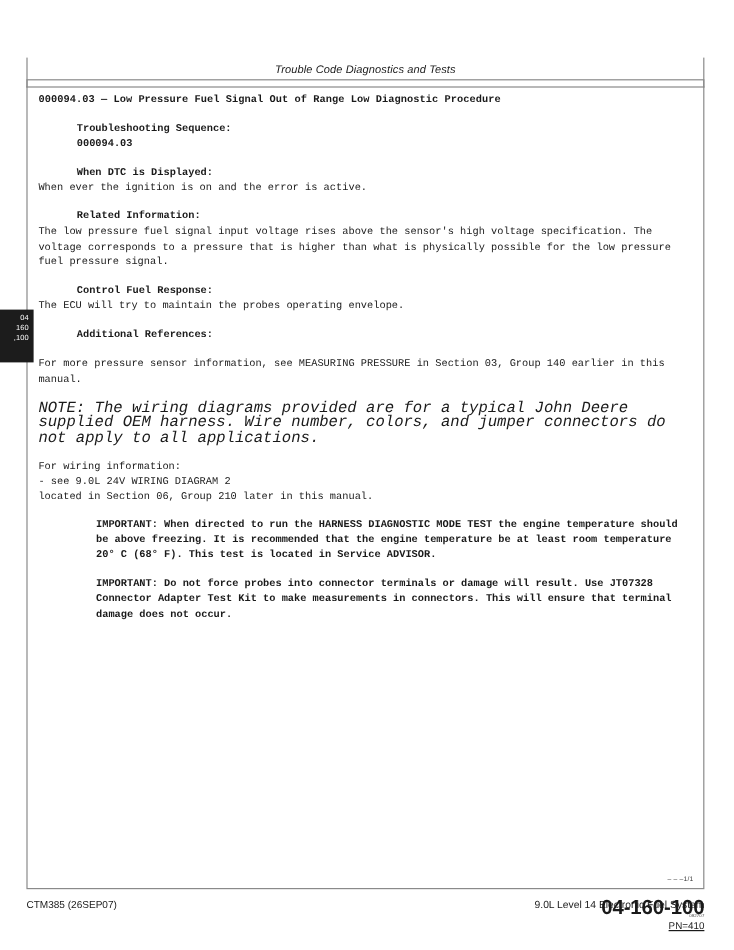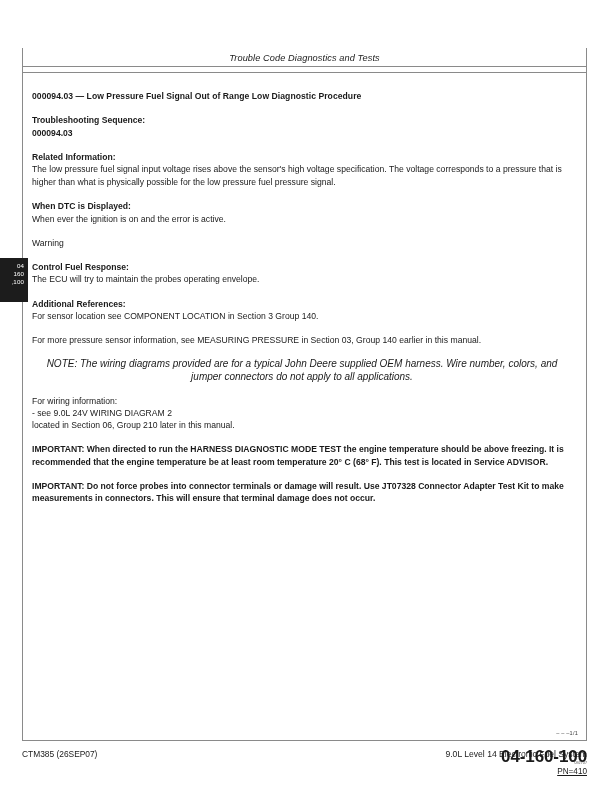--- a/index.html
+++ b/index.html
@@ -45,55 +45,57 @@
     left: 22px;
     top: 66px;
     width: 565px;
     height: 675px;
     border: 1px solid #8a8a8a;
     box-sizing: border-box;
   }
   .content-inner {
     position: absolute;
     left: 9px;
-    top: 23px;
+    top: 10px;
     width: 540px;
+    font-family: Liberation Mono, monospace;
   }
 
   
   .blk { margin-bottom: 11.5px; }
   .blk:last-child { margin-bottom: 0; }
 
   .ttl {
     font-size: 8.6px;
     font-weight: bold;
     line-height: 12.6px;
     letter-spacing: 0.05px;
   }
   .lbl {
     font-size: 8.6px;
     font-weight: bold;
     line-height: 12.6px;
+    margin-left: 32px;
   }
   .txt {
     font-size: 8.6px;
     font-weight: normal;
     line-height: 12.6px;
     letter-spacing: 0.01px;
   }
   .ital {
-    font-size: 10px;
+    font-size: 13px;
     font-style: italic;
     line-height: 12.6px;
-    text-align: center;
   }
   .imp {
     font-size: 8.6px;
     font-weight: bold;
     line-height: 12.6px;
+    margin-left: 48px;
   }
   .listline { line-height: 12.2px; }
 
   
   .margin-tab {
     position: absolute;
     left: 0px;
     top: 258px;
     width: 28px;
     height: 44px;
@@ -181,41 +183,39 @@
     <div class="blk">
       <div class="ttl">000094.03 — Low Pressure Fuel Signal Out of Range Low Diagnostic Procedure</div>
     </div>
 
     <div class="blk">
       <div class="lbl">Troubleshooting Sequence:</div>
       <div class="lbl">000094.03</div>
     </div>
 
     <div class="blk">
+      <div class="lbl">When DTC is Displayed:</div>
+      <div class="txt">When ever the ignition is on and the error is active.</div>
+    </div>
+
+    <div class="blk">
       <div class="lbl">Related Information:</div>
       <div class="txt">The low pressure fuel signal input voltage rises above the sensor's high voltage specification. The voltage corresponds to a pressure that is higher than what is physically possible for the low pressure fuel pressure signal.</div>
     </div>
 
     <div class="blk">
-      <div class="lbl">When DTC is Displayed:</div>
-      <div class="txt">When ever the ignition is on and the error is active.</div>
-    </div>
-
-    <div class="blk">
-      <div class="txt">Warning</div>
     </div>
 
     <div class="blk">
       <div class="lbl">Control Fuel Response:</div>
       <div class="txt">The ECU will try to maintain the probes operating envelope.</div>
     </div>
 
     <div class="blk">
       <div class="lbl">Additional References:</div>
-      <div class="txt">For sensor location see COMPONENT LOCATION in Section 3 Group 140.</div>
     </div>
 
 
     <div class="blk">
       <div class="txt">For more pressure sensor information, see MEASURING PRESSURE in Section 03, Group 140 earlier in this manual.</div>
     </div>
 
     <div class="blk">
       <div class="ital">NOTE: The wiring diagrams provided are for a typical John Deere supplied OEM harness. Wire number, colors, and jumper connectors do not apply to all applications.</div>
     </div>

